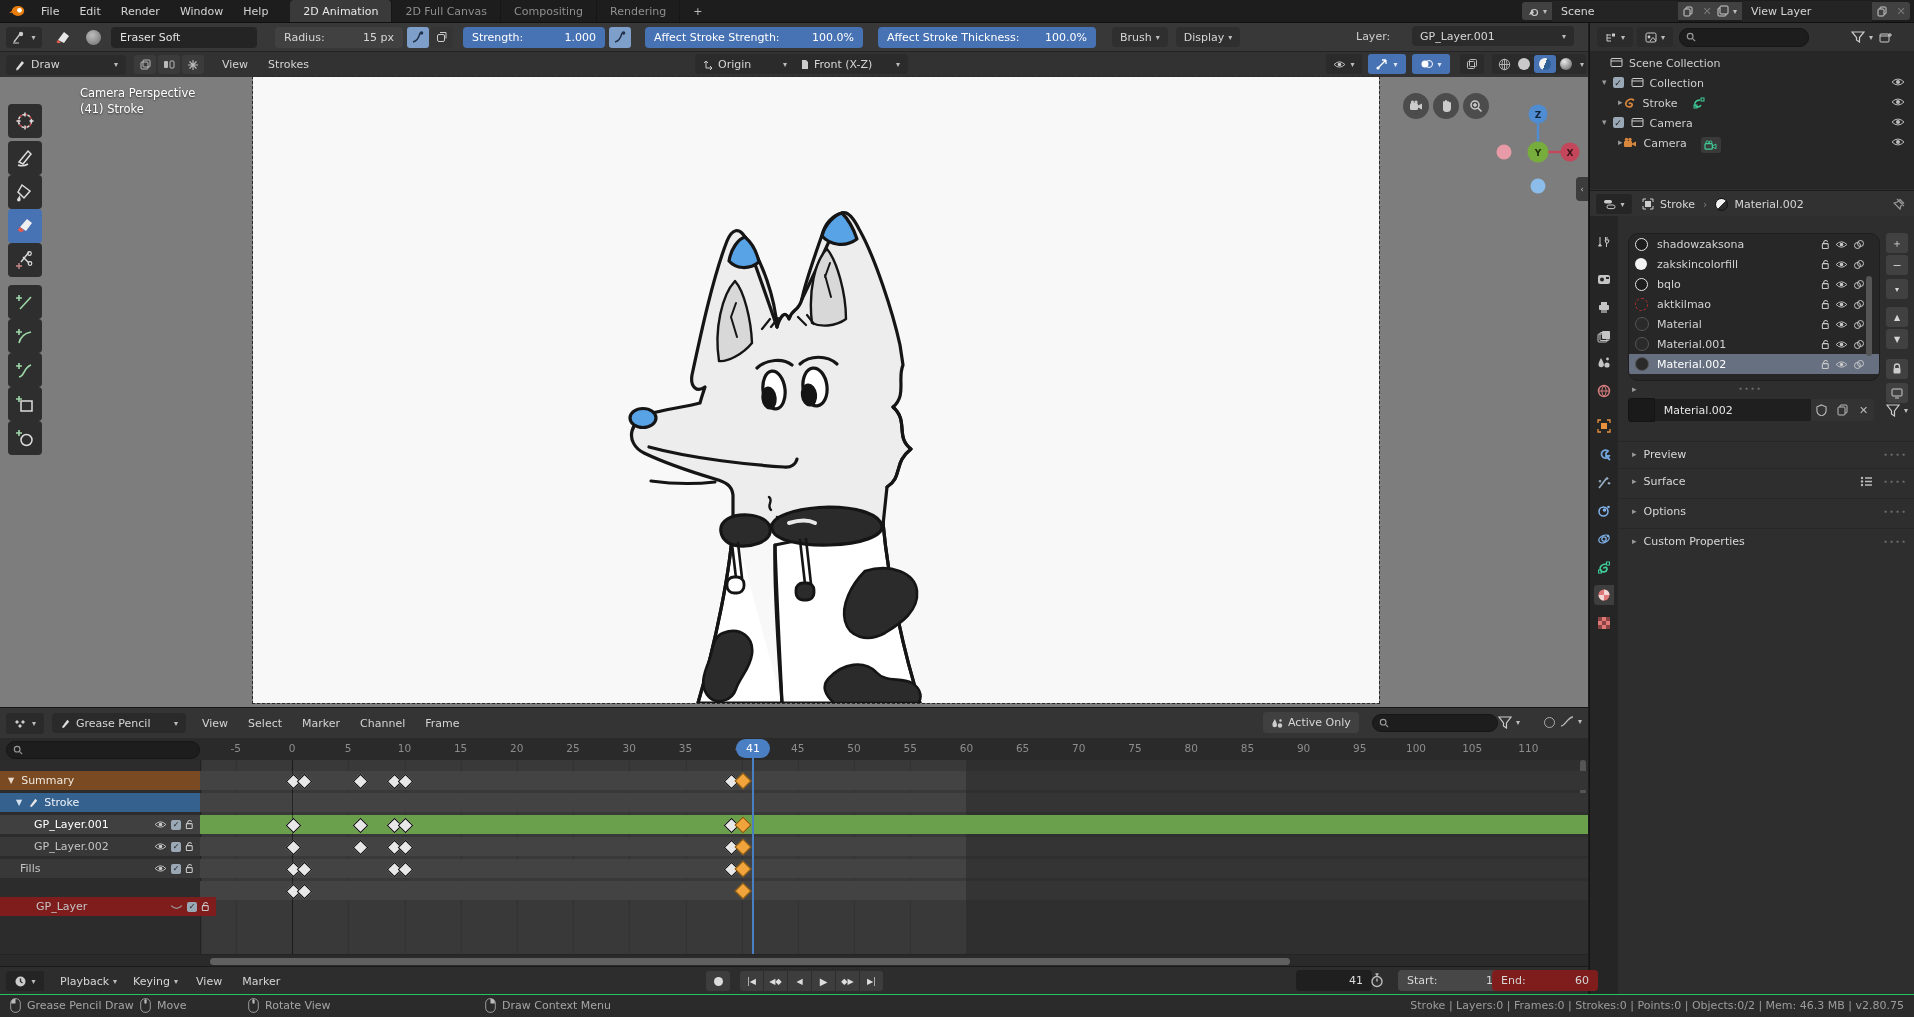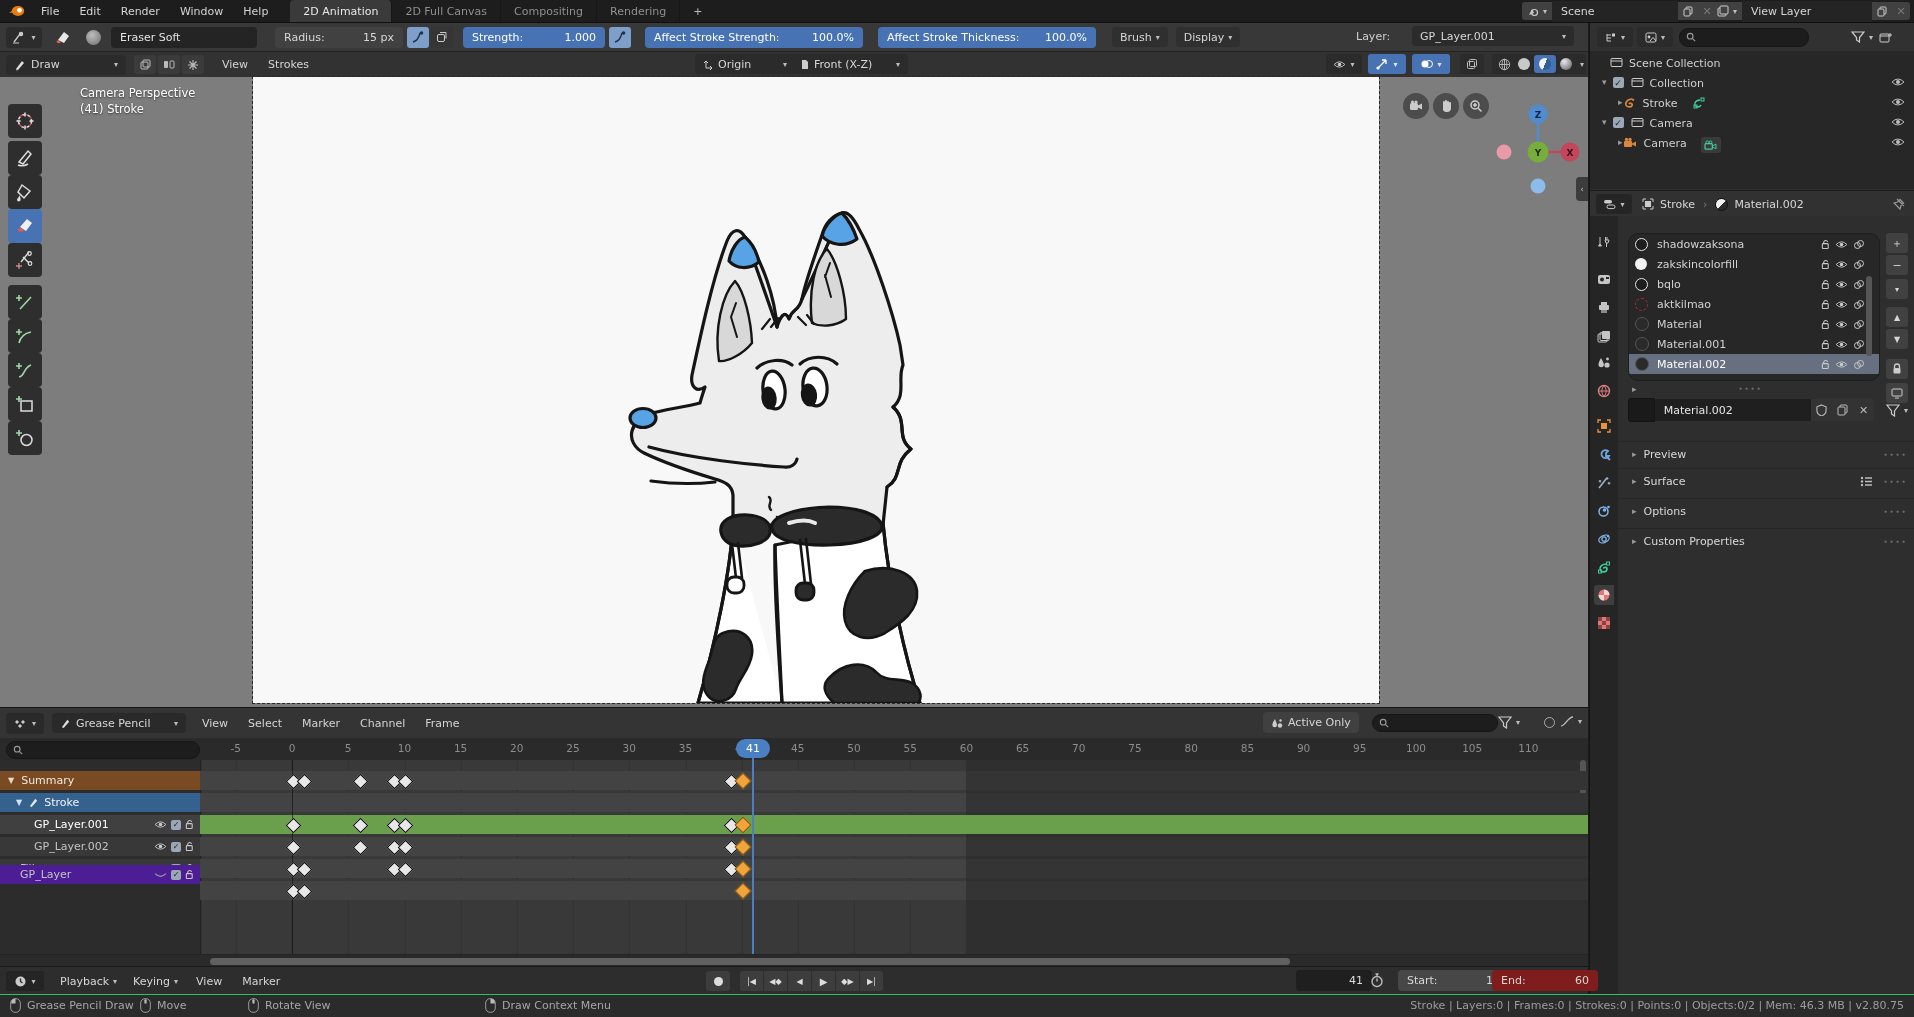--- a/index.html
+++ b/index.html
@@ -1109,21 +1109,21 @@
             </span>
           </span>
         </div>
         <div class="key" style="left: 287.5px; top: 156px; z-index: 4;"></div>
         <div class="key" style="left: 298.74px; top: 156px; z-index: 4;"></div>
         <div class="key" style="left: 388.66px; top: 156px; z-index: 4;"></div>
         <div class="key" style="left: 399.9px; top: 156px; z-index: 4;"></div>
         <div class="key" style="left: 725.86px; top: 156px; z-index: 4;"></div>
         <div class="key sel" style="left: 736.6px; top: 155px; z-index: 4;"></div>
         <div style="position: absolute; left: 200px; top: 173px; width: 1388px; height: 19px; z-index: 2; background: linear-gradient(90deg, rgb(67, 67, 67) 0px, rgb(67, 67, 67) 766px, rgb(52, 52, 52) 766px, rgb(52, 52, 52) 100%);"></div>
-        <div class="cell" style="top: 157px; z-index: 4; background: #4c1d95;">
+        <div class="cell" style="top: 189px; z-index: 4; background: #7f1d1d; padding-left: 16px;">
           <span style="margin-left:20px;color:#c3c3c3;">GP_Layer</span>
           <span style="margin-left:auto;display:flex;align-items:center;gap:4px;margin-right:6px;">
             <span style="display:inline-flex;">
               <svg width="13" height="9" viewBox="0 0 14 10">
                 <path d="M1,4 Q7,10 13,4" fill="none" stroke="#9a9a9a" stroke-width="1.3"></path>
               </svg>
             </span>
             <span style="width:10px;height:10px;background:#9aa7b4;border-radius:2px;display:inline-flex;align-items:center;justify-content:center;color:#1d1d1d;font-size:8px;">✓</span>
             <span style="display:inline-flex;">
               <svg width="9" height="11" viewBox="0 0 10 12">

